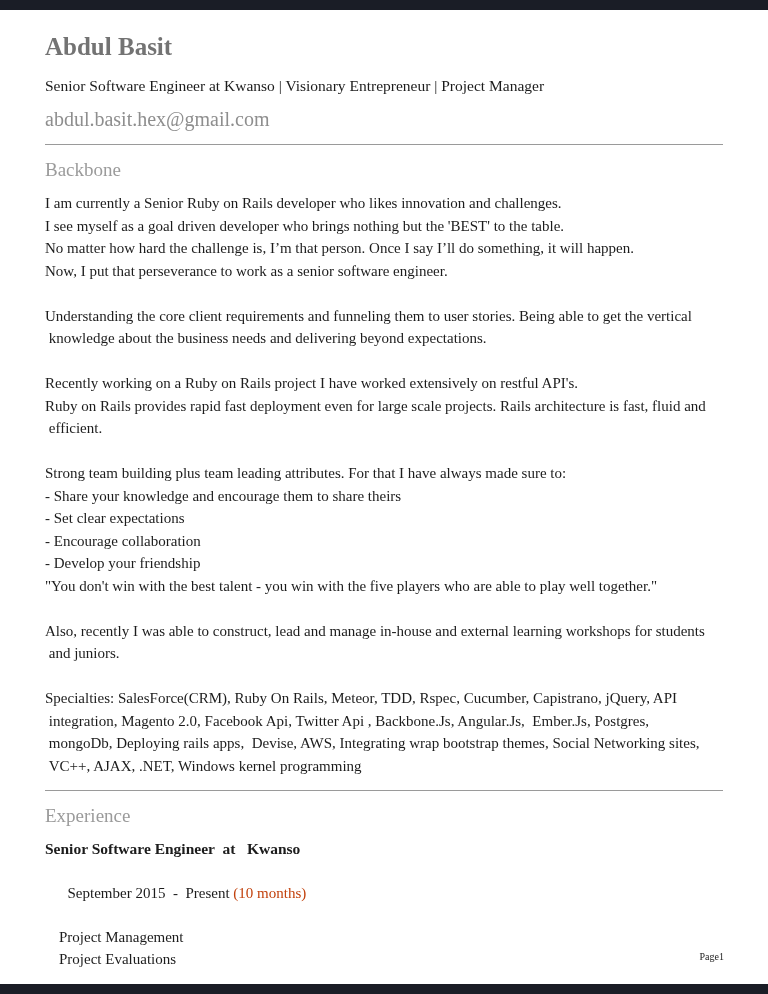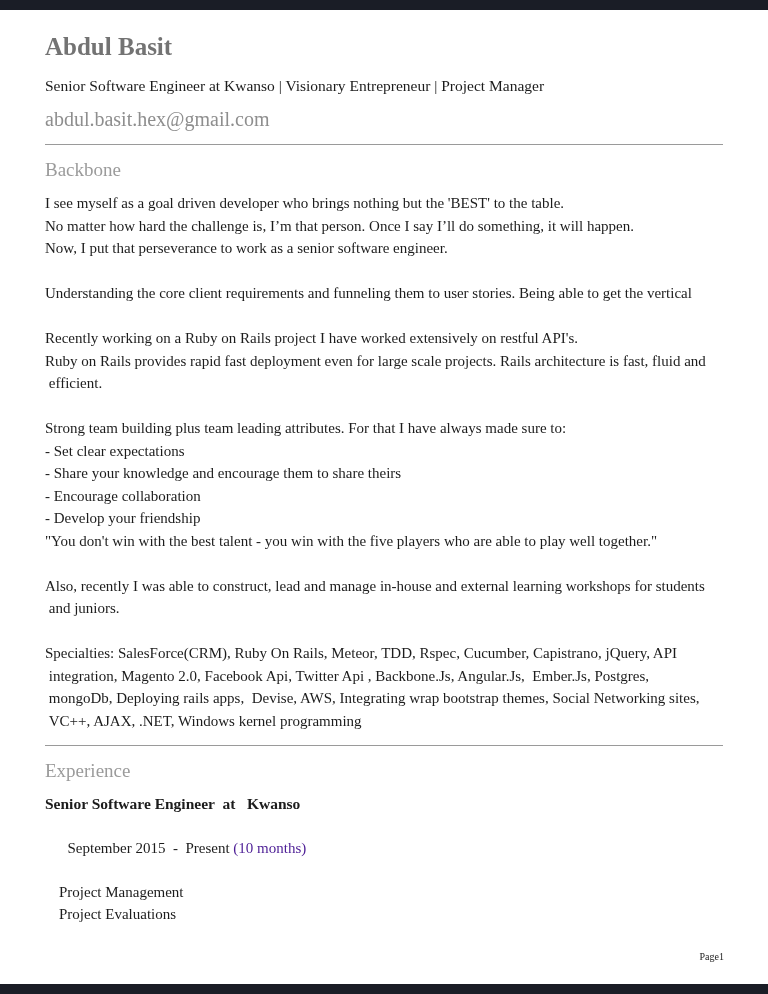--- a/index.html
+++ b/index.html
@@ -65,21 +65,21 @@
     font-size: 15.5px;
     font-weight: bold;
     line-height: 22px;
     white-space: pre-wrap;
   }
   .job-dates {
     font-size: 15px;
     line-height: 22px;
     white-space: pre-wrap;
   }
-  .muted { color: #4c1d95; }
+  .muted { color: #c2410c; }
   .job-line {
     font-size: 15px;
     line-height: 22px;
     padding-left: 14px;
   }
   .page-number {
     position: absolute;
     right: 44px;
     bottom: 32px;
     font-size: 10px;
@@ -99,33 +99,35 @@
 
     <div class="subtitle">Senior Software Engineer at Kwanso | Visionary Entrepreneur | Project Manager</div>
 
     <div class="email">abdul.basit.hex@gmail.com</div>
 
     <hr class="rule">
 
     <h2 class="section">Backbone</h2>
 
     <div class="lines">
+        <div class="line">I am currently a Senior Ruby on Rails developer who likes innovation and challenges.</div>
         <div class="line">I see myself as a goal driven developer who brings nothing but the 'BEST' to the table.</div>
         <div class="line">No matter how hard the challenge is, I’m that person. Once I say I’ll do something, it will happen.</div>
         <div class="line">Now, I put that perseverance to work as a senior software engineer.</div>
         <div class="line"></div>
         <div class="line">Understanding the core client requirements and funneling them to user stories. Being able to get the vertical</div>
+        <div class="line"> knowledge about the business needs and delivering beyond expectations.</div>
         <div class="line"></div>
         <div class="line">Recently working on a Ruby on Rails project I have worked extensively on restful API's.</div>
         <div class="line">Ruby on Rails provides rapid fast deployment even for large scale projects. Rails architecture is fast, fluid and</div>
         <div class="line"> efficient.</div>
         <div class="line"></div>
         <div class="line">Strong team building plus team leading attributes. For that I have always made sure to:</div>
+        <div class="line">- Share your knowledge and encourage them to share theirs</div>
         <div class="line">- Set clear expectations</div>
-        <div class="line">- Share your knowledge and encourage them to share theirs</div>
         <div class="line">- Encourage collaboration</div>
         <div class="line">- Develop your friendship</div>
         <div class="line">"You don't win with the best talent - you win with the five players who are able to play well together."</div>
         <div class="line"></div>
         <div class="line">Also, recently I was able to construct, lead and manage in-house and external learning workshops for students</div>
         <div class="line"> and juniors.</div>
         <div class="line"></div>
         <div class="line">Specialties: SalesForce(CRM), Ruby On Rails, Meteor, TDD, Rspec, Cucumber, Capistrano, jQuery, API</div>
         <div class="line"> integration, Magento 2.0, Facebook Api, Twitter Api , Backbone.Js, Angular.Js,  Ember.Js, Postgres,</div>
         <div class="line"> mongoDb, Deploying rails apps,  Devise, AWS, Integrating wrap bootstrap themes, Social Networking sites,</div>

